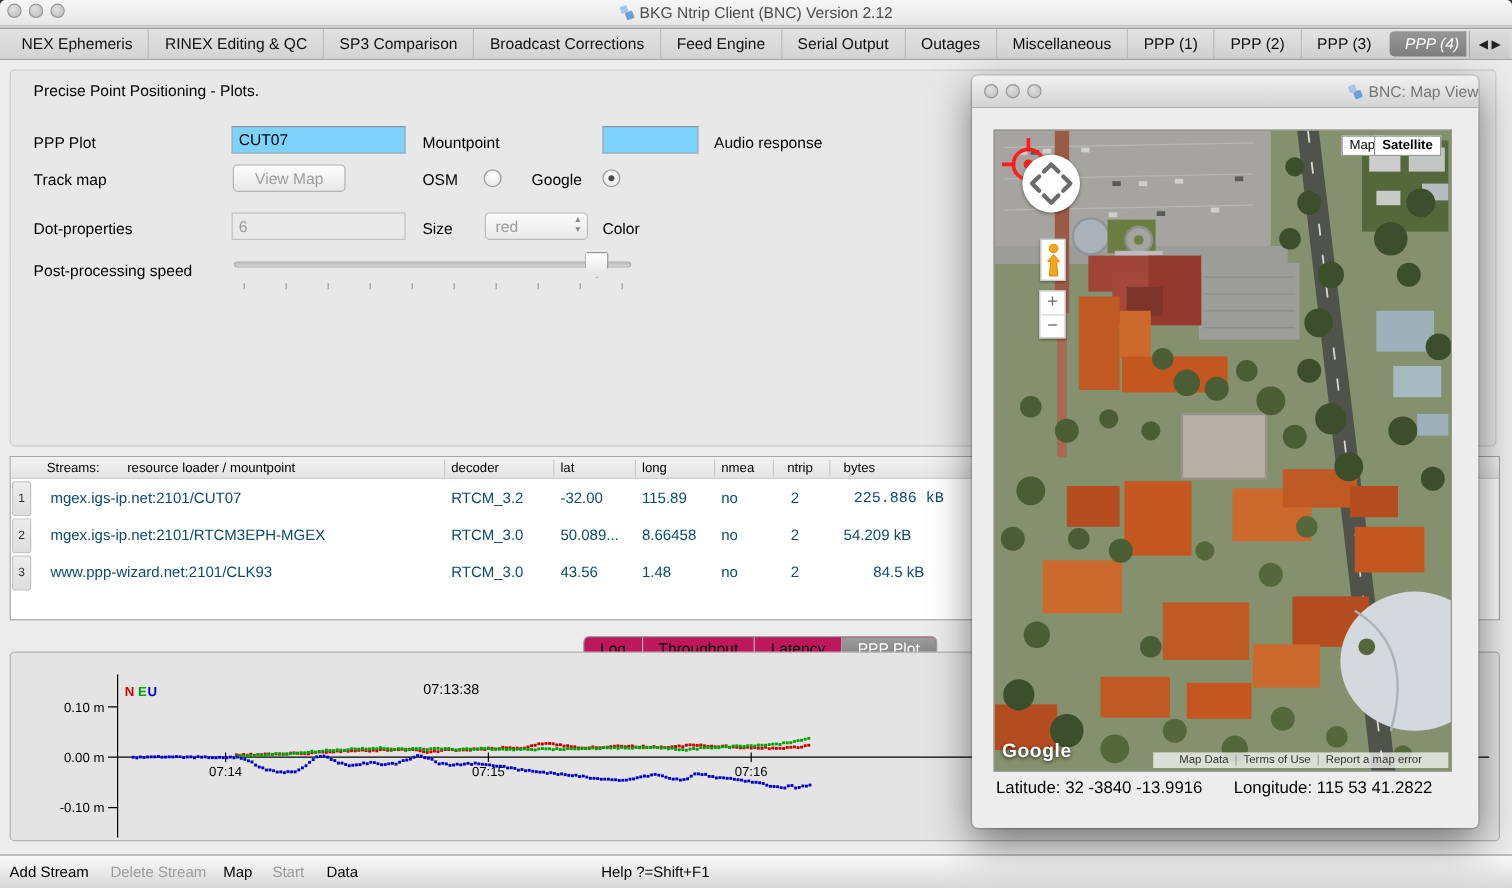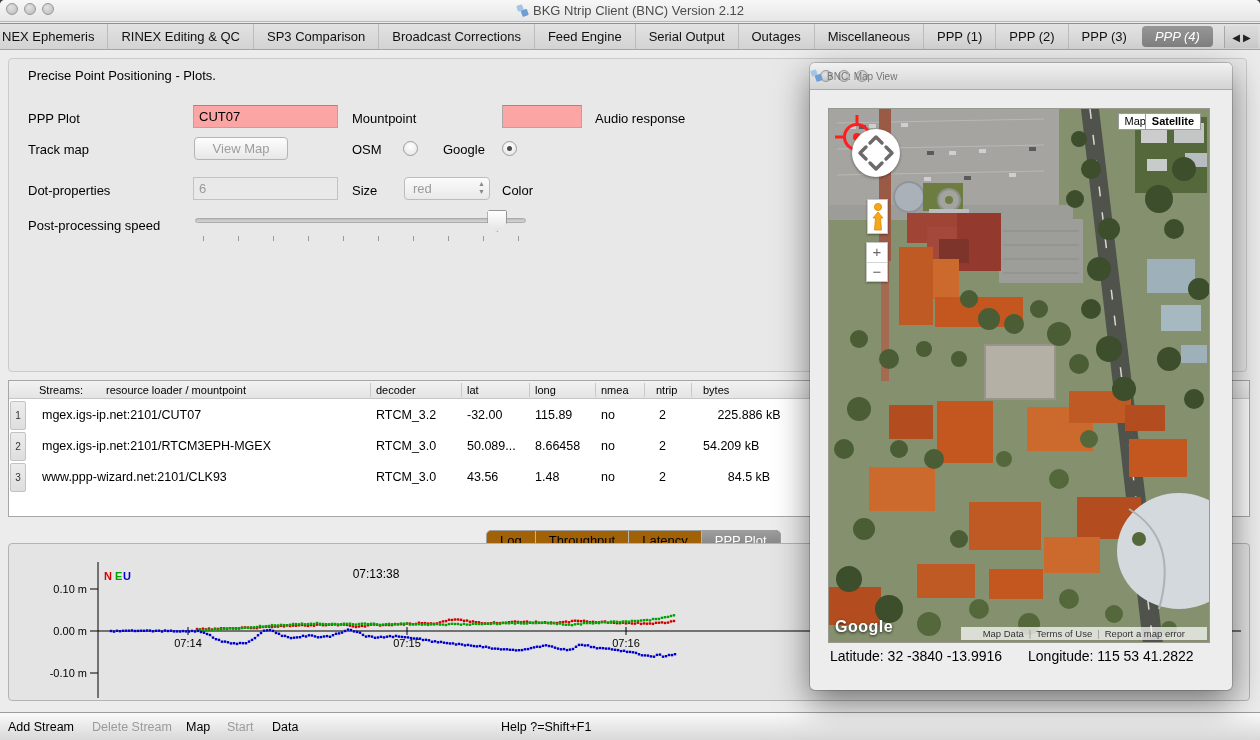--- a/index.html
+++ b/index.html
@@ -13,71 +13,71 @@
   .tl-group { position:absolute; left:6px; top:3px; display:flex; gap:6px; }
   .tl { width:12px; height:12px; border-radius:50%; background:radial-gradient(circle at 40% 35%, #e2e2e2, #b9b9b9); border:1px solid #979797; }
   .win-title { position:absolute; left:0; right:0; top:3px; text-align:center; font-size:13px; color:#4c4c4c; }
   .bnc-icon { display:inline-block; vertical-align:-2px; margin-right:4px; }
 
   
   .tabbar { position:absolute; left:0; top:23px; width:100%; height:27px;
     background:linear-gradient(#e2e2e2,#d3d3d3); border-top:1px solid #8f8f8f; border-bottom:1px solid #a5a5a5; }
   .tabs { position:absolute; left:0; top:0; right:38px; height:100%; display:flex; align-items:center; overflow:hidden; }
   .tab { position:relative; flex:0 0 auto; padding:0 13px; height:25px; line-height:25px; font-size:13px; color:#111; white-space:nowrap; cursor:default; }
-  .tab:first-child { padding-left:2px;text-align:center; }
+  .tab:first-child { padding-left:18px;text-align:center; }
   .tab + .tab { border-left:1px solid #bcbcbc; }
   .tab.selected { background:linear-gradient(#969696,#818181); color:#fff; border-radius:4px; height:21px; line-height:21px; margin:0 2px; border-left:none;font-style:italic; }
   .tab-arrows { position:absolute; right:2px; top:2px; width:34px; height:22px; display:flex; align-items:center; justify-content:center; gap:3px;
     background:linear-gradient(#dcdcdc,#c9c9c9); border-left:1px solid #a8a8a8; font-size:10px; color:#222; }
 
   
   .groupbox { position:absolute; left:8px; top:58px; width:1239px; height:314px; background:#e8e8e8; border:1px solid #cbcbcb; border-radius:4px; }
   .lbl { position:absolute; font-size:13px; color:#000; white-space:nowrap; }
-  .txt-input { position:absolute; height:23px; background:#fca5a5; border:1px solid #a9a9a9; border-top-color:#8e8e8e; font-size:13px; color:#000; padding:0 5px; font-family:"Liberation Sans",sans-serif; }
+  .txt-input { position:absolute; height:23px; background:#7dd3fc; border:1px solid #a9a9a9; border-top-color:#8e8e8e; font-size:13px; color:#000; padding:0 5px; font-family:"Liberation Sans",sans-serif; }
   .txt-input:disabled, .txt-input.dim { background:#e9e9e9; color:#9b9b9b; border-color:#c2c2c2; }
   .btn { position:absolute; height:23px; background:linear-gradient(#fdfdfd,#e7e7e7); border:1px solid #b4b4b4; border-radius:4px; font-size:13px; text-align:center; }
   .btn.disabled { color:#9d9d9d; }
   .radio { position:absolute; width:15px; height:15px; border-radius:50%; background:radial-gradient(circle at 50% 35%, #ffffff, #e2e2e2); border:1px solid #9c9c9c; }
   .radio.on::after { content:""; position:absolute; left:4px; top:4px; width:5px; height:5px; border-radius:50%; background:#4c4c4c; }
   .combo { position:absolute; height:23px; background:linear-gradient(#fbfbfb,#e9e9e9); border:1px solid #bcbcbc; border-radius:4px; font-size:13px; color:#9b9b9b; padding:3px 0 0 8px; }
   .combo .steppers { position:absolute; right:4px; top:2px; display:flex; flex-direction:column; line-height:8px; font-size:7px; color:#8a8a8a; }
   .slider-track { position:absolute; height:5px; border-radius:3px; background:linear-gradient(#bdbdbd,#d6d6d6); border:1px solid #ababab; }
   .slider-handle { position:absolute; width:20px; height:22px; background:linear-gradient(#ffffff,#e3e3e3); border:1px solid #969696;
     clip-path:polygon(8% 0,92% 0,100% 10%,100% 58%,50% 100%,0 58%,0 10%); }
   .slider-tick { position:absolute; width:1px; height:5px; background:#9a9a9a; }
 
   
   .streams { position:absolute; left:8px; top:380px; width:1242px; height:137px; background:#fff; border:1px solid #a6a6a6; }
   .streams-header { position:absolute; left:0; top:0; width:100%; height:18px; background:linear-gradient(#f2f2f2,#e4e4e4); border-bottom:1px solid #c6c6c6; }
   .col-head { position:absolute; top:3px; font-size:11px; color:#000; white-space:nowrap; }
   .head-div { position:absolute; top:2px; width:1px; height:14px; background:#c9c9c9; }
   .srow { position:absolute; left:0; width:100%; height:31px; }
   .row-gutter { position:absolute; left:1px; top:1px; width:16px; height:29px; background:linear-gradient(#ececec,#dedede); border:1px solid #c3c3c3; border-radius:2px; font-size:10px; color:#333; text-align:center; line-height:28px; }
-  .scell { position:absolute; top:8px; font-size:12.5px; color:#000000; white-space:nowrap; }
+  .scell { position:absolute; top:8px; font-size:12.5px; color:#0c4a6e; white-space:nowrap; }
   .table-scrollcol { position:absolute; right:1px; top:19px; width:17px; height:116px; background:#fbfbfb; border-left:1px solid #d8d8d8; }
 
   
-  .segmented { position:absolute; left:486px; top:530px; height:22px; display:flex; background:#a16207; border:1px solid #9f9f9f; border-radius:5px; overflow:hidden; }
+  .segmented { position:absolute; left:486px; top:530px; height:22px; display:flex; background:#be185d; border:1px solid #9f9f9f; border-radius:5px; overflow:hidden; }
   .seg { padding:0 13px; font-size:13px; line-height:20px; color:#000; white-space:nowrap; }
   .seg + .seg { border-left:1px solid #b6b6b6; }
   .seg.selected { background:linear-gradient(#9d9d9d,#7d7d7d); color:#fff; }
 
   
   .plot-panel { position:absolute; left:8px; top:543px; width:1242px; height:158px; background:#e4e4e4; border:1px solid #b3b3b3; border-radius:4px; }
   .plot-panel svg { position:absolute; left:0; top:0; }
 
   
   .toolbar { position:absolute; left:0; top:712px; width:100%; height:28px; background:linear-gradient(#fafafa,#d8d8d8); border-top:1px solid #9c9c9c; }
   .tb-item { position:absolute; top:7px; font-size:12.5px; color:#000; white-space:nowrap; }
   .tb-item.disabled { color:#9b9b9b; }
 
   
   .map-window { position:absolute; left:810px; top:63px; width:422px; height:627px; background:#ededed; border-radius:5px; box-shadow:0 12px 34px rgba(0,0,0,.5), 0 0 0 1px rgba(0,0,0,.18); }
   .map-titlebar { position:absolute; left:0; top:0; width:100%; height:27px; background:linear-gradient(#f1f1f1,#d3d3d3); border-bottom:1px solid #aaa; border-radius:5px 5px 0 0; }
-  .map-title { position:absolute; left:0; right:0; top:6px; text-align:left; font-size:10px; color:#757575; }
+  .map-title { position:absolute; left:0; right:0; top:6px; text-align:right; font-size:13px; color:#757575; }
   .map-canvas { position:absolute; left:18px; top:45px; width:382px; height:535px; overflow:hidden; background:#879070; border:1px solid #98988f; }
   .map-canvas > svg { position:absolute; left:0; top:0; }
 
   .mt-chip { position:absolute; top:4px; height:17px; background:#fff; border:1px solid #9a9a9a; font-size:11px; line-height:15px; padding:0 6px; color:#000; }
   .mt-chip.selected { font-weight:bold; }
   .pan-ctl { position:absolute; left:23px; top:20px; width:48px; height:48px; background:#fff; border-radius:50%; box-shadow:0 1px 3px rgba(0,0,0,.4); }
   .pegman { position:absolute; left:38px; top:90px; width:21px; height:35px; background:#fff; border:1px solid #c9c9c9; box-shadow:0 1px 2px rgba(0,0,0,.35); display:flex; align-items:center; justify-content:center; }
   .zoom-ctl { position:absolute; left:37px; top:133px; width:22px; height:40px; background:#fff; border:1px solid #c6c6c6; box-shadow:0 1px 2px rgba(0,0,0,.35); }
   .zoom-btn { height:19px; text-align:center; font-size:15px; line-height:18px; color:#666; }
   .zoom-btn + .zoom-btn { border-top:1px solid #d5d5d5; }
@@ -192,21 +192,21 @@
       </div>
       <div id="stream-rows">
           <div class="srow" style="top: 19px;">
             <div class="row-gutter">1</div>
             <span class="scell" style="left: 33px;">mgex.igs-ip.net:2101/CUT07</span>
             <span class="scell" style="left: 367px;">RTCM_3.2</span>
             <span class="scell" style="left: 458px;">-32.00</span>
             <span class="scell" style="left: 526px;">115.89</span>
             <span class="scell" style="left: 592px;">no</span>
             <span class="scell" style="left: 650px;">2</span>
-            <span class="scell" style="left: 694px; width: 92px; text-align: center;">225.886 kB</span>
+            <span class="scell" style="left: 694px; width: 92px; text-align: center; font-family: Liberation Mono, monospace;">225.886 kB</span>
           </div>
           <div class="srow" style="top: 50px;">
             <div class="row-gutter">2</div>
             <span class="scell" style="left: 33px;">mgex.igs-ip.net:2101/RTCM3EPH-MGEX</span>
             <span class="scell" style="left: 367px;">RTCM_3.0</span>
             <span class="scell" style="left: 458px;">50.089...</span>
             <span class="scell" style="left: 526px;">8.66458</span>
             <span class="scell" style="left: 592px;">no</span>
             <span class="scell" style="left: 650px;">2</span>
             <span class="scell" style="left: 694px; width: 92px; text-align: left;">54.209 kB</span>

